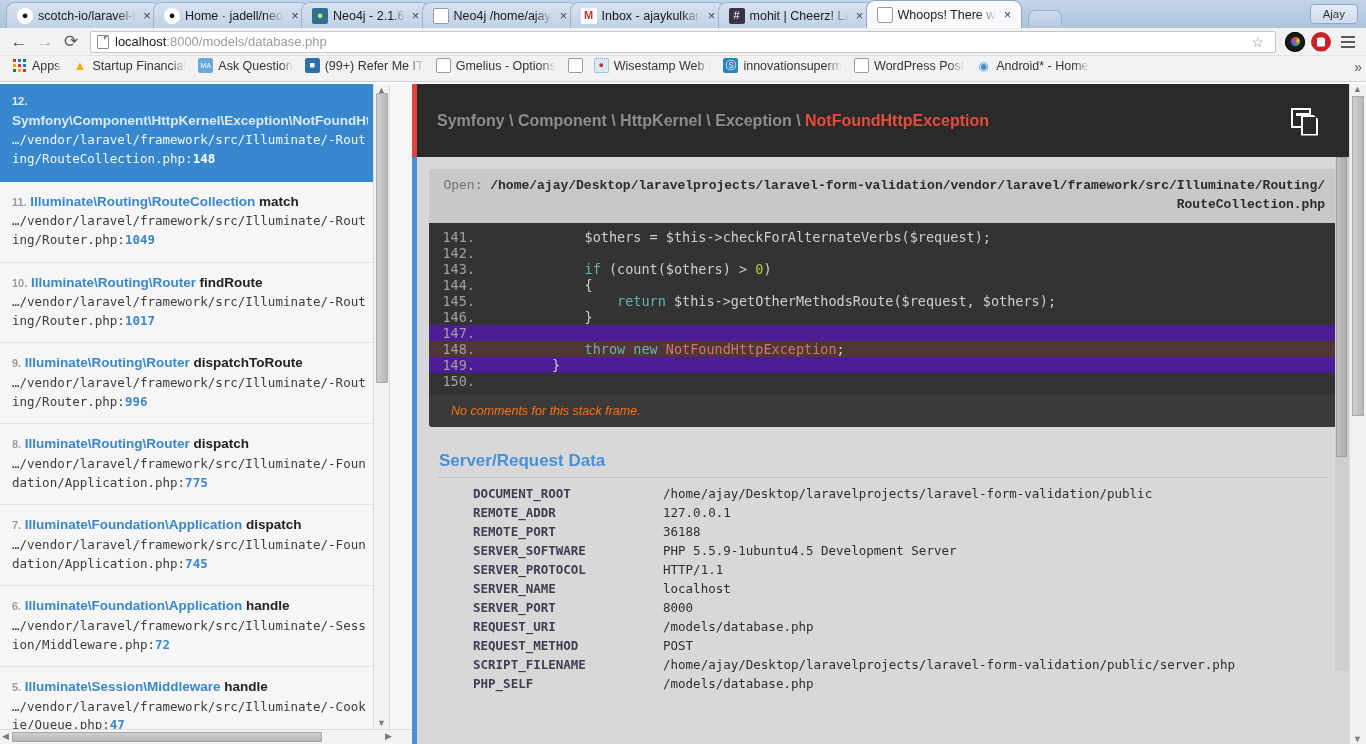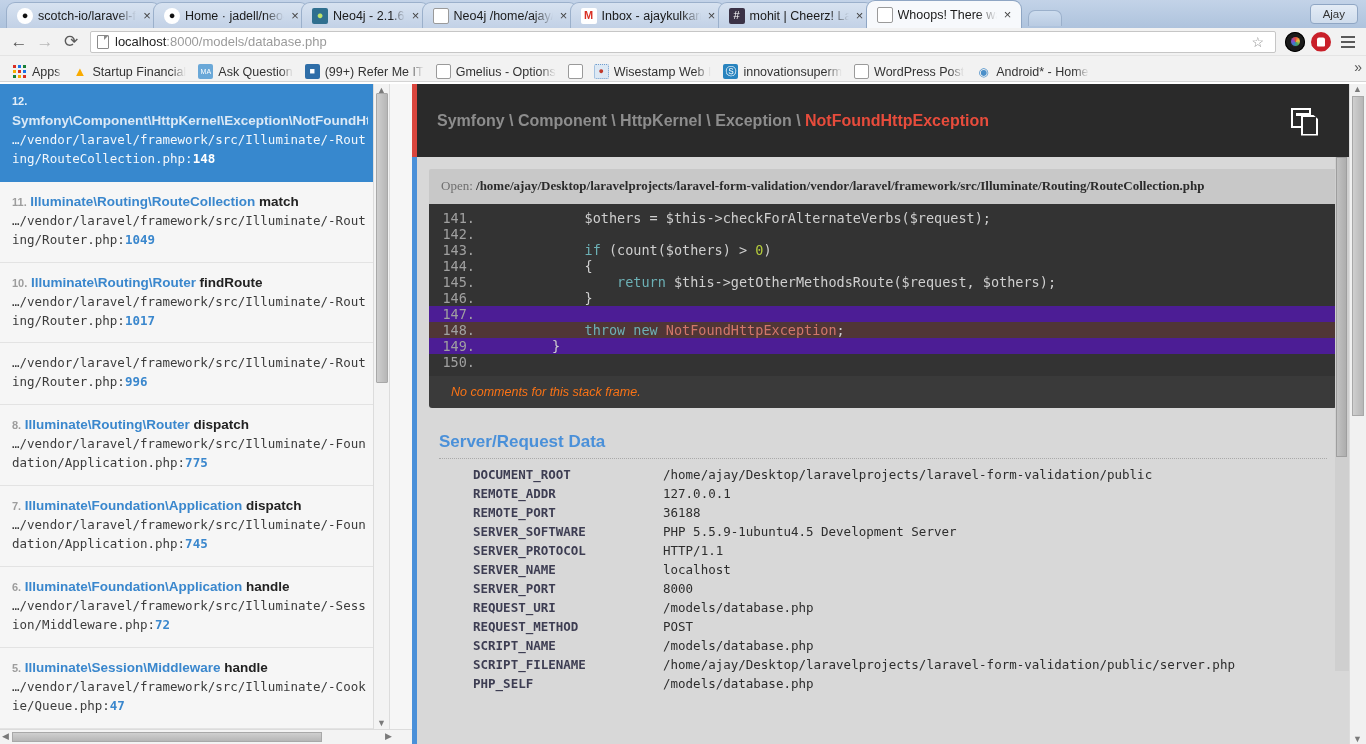--- a/index.html
+++ b/index.html
@@ -174,21 +174,21 @@
     display:flex; flex-direction:column; justify-content:center; align-items:center; gap:3px;
     margin-left: 2px;
   }
   .menu-btn i { display:block; width:14px; height:2px; background:#5a5a5a; }
 
   .bookmarks {
     height: 26px;
     background: #f2f2f2;
     border-bottom: 1px solid #d4d4d4;
     display: flex;
-    align-items: flex-end;
+    align-items: flex-start;
     padding: 0 6px;
     position: relative;
     overflow: hidden;
   }
   .bm {
     display: flex;
     align-items: center;
     font-size: 12.5px;
     color: #333;
     padding: 2px 6px;
@@ -359,26 +359,27 @@
 
   .body-wrap {
     border-left: 5px solid #4a90d9;
     background: #d8d8d8;
     min-height: 587px;
     padding: 12px 12px 0 12px;
   }
   .frame-file-bar {
     background: #c8c8c8;
     color: #333;
-    font-family: Liberation Serif, serif;
+    font-family: Liberation Mono, monospace;
     font-size: 13px;
     line-height: 1.45;
     padding: 8px 12px;
     word-break: break-all;
     border-radius: 2px 2px 0 0;
+    text-align: right;
   }
   .frame-file-bar .lbl { color: #6f6f6f; }
   .frame-file-bar .pth { font-weight: bold; color: #2b2b2b; }
 
   .code-box {
     background: #333333;
     font-family: "DejaVu Sans Mono", monospace;
     font-size: 13.5px;
     line-height: 16px;
     padding: 6px 0 6px 0;
@@ -601,20 +602,25 @@
         <div class="frame">
           <div class="frame-head">
             <span class="frame-num">10.</span>
             <span class="frame-cls">Illuminate\Routing\Router</span>
             <span class="frame-fn">findRoute</span>
           </div>
           <div class="frame-file"><span>…/vendor/laravel/framework/src/Illuminate/-Routing/Router.php</span>:<span class="frame-line">1017</span></div>
         </div>
 
         <div class="frame">
+          <div class="frame-head">
+            <span class="frame-num">9.</span>
+            <span class="frame-cls">Illuminate\Routing\Router</span>
+            <span class="frame-fn">dispatchToRoute</span>
+          </div>
           <div class="frame-file"><span>…/vendor/laravel/framework/src/Illuminate/-Routing/Router.php</span>:<span class="frame-line">996</span></div>
         </div>
 
         <div class="frame">
           <div class="frame-head">
             <span class="frame-num">8.</span>
             <span class="frame-cls">Illuminate\Routing\Router</span>
             <span class="frame-fn">dispatch</span>
           </div>
           <div class="frame-file"><span>…/vendor/laravel/framework/src/Illuminate/-Foundation/Application.php</span>:<span class="frame-line">775</span></div>
@@ -757,24 +763,20 @@
                   </tr>
               <tr>
                     <td class="k">REQUEST_URI</td>
                     <td>/models/database.php</td>
                   </tr>
               <tr>
                     <td class="k">REQUEST_METHOD</td>
                     <td>POST</td>
                   </tr>
               <tr>
-                    <td class="k">SCRIPT_NAME</td>
-                    <td>/models/database.php</td>
-                  </tr>
-              <tr>
                     <td class="k">SCRIPT_FILENAME</td>
                     <td>/home/ajay/Desktop/laravelprojects/laravel-form-validation/public/server.php</td>
                   </tr>
               <tr>
                     <td class="k">PHP_SELF</td>
                     <td>/models/database.php</td>
                   </tr>
             </tbody>
               </table>
           </div>

